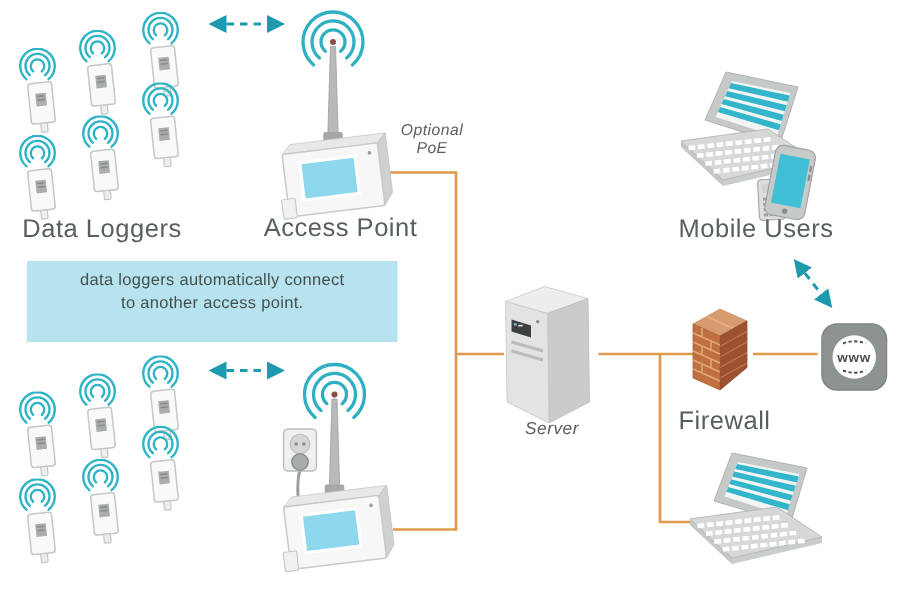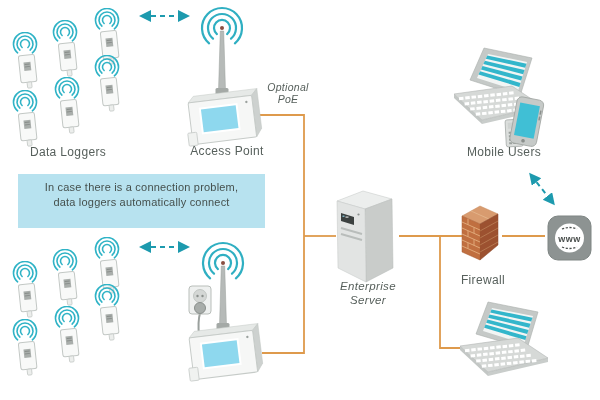--- a/index.html
+++ b/index.html
@@ -5,21 +5,21 @@
   html,body{margin:0;padding:0;background:#ffffff;}
   #canvas{
     position:relative;width:600px;height:400px;overflow:hidden;
     background:#ffffff;
     font-family:"Liberation Sans", sans-serif;
     color:#57605c;
   }
   .abs{position:absolute;}
   .label{
     position:absolute;text-align:center;color:#57605c;
-    font-size:12px;letter-spacing:.35px;line-height:13px;
+    font-size:17px;letter-spacing:.35px;line-height:13px;
   }
   .label.small{font-size:10.5px;line-height:12px;letter-spacing:.3px;}
   .label span{display:block;font-style:italic;}
   #callout{
     position:absolute;left:18px;top:174px;width:247px;height:54px;
     background:#B7E2EF;color:#45504d;
     font-size:11px;line-height:15px;letter-spacing:.2px;
     text-align:center;box-sizing:border-box;padding-top:6px;
   }
   #callout span{display:block;}
@@ -396,30 +396,29 @@
     <polygon points="2,52 60,44 90,64 30,78" fill="#d6d9d7" stroke="#b1b6b3" stroke-width="0.6"></polygon>
     <g stroke="#ffffff" stroke-width="3" stroke-dasharray="4.5 1.8" fill="none">
       <path d="M7,56.7 L63,50.7"></path>
         <path d="M12.6,61.9 L68.6,55.9"></path>
       <path d="M18.2,67.1 L74.2,61.1"></path>
         <path d="M23.8,72.3 L79.8,66.3"></path>
     </g>
   </svg>
 
   <div id="callout">
-    <span>In case there is a connection problem,</span>
     <span>data loggers automatically connect</span>
+    <span>to another access point.</span>
   </div>
 
   <div class="label" style="left:8px;top:146px;width:120px">Data Loggers</div>
   <div class="label" style="left:167px;top:145px;width:120px">Access Point</div>
   <div class="label small" style="left:260px;top:81px;width:56px">
     <span>Optional</span>
     <span>PoE</span>
   </div>
   <div class="label" style="left:318px;top:280px;width:100px;font-size:11.5px;line-height:13.5px">
-    <span>Enterprise</span>
     <span>Server</span>
   </div>
   <div class="label" style="left:444px;top:146px;width:120px">Mobile Users</div>
   <div class="label" style="left:433px;top:274px;width:100px">Firewall</div>
 
 </div>
 
 </body></html>

